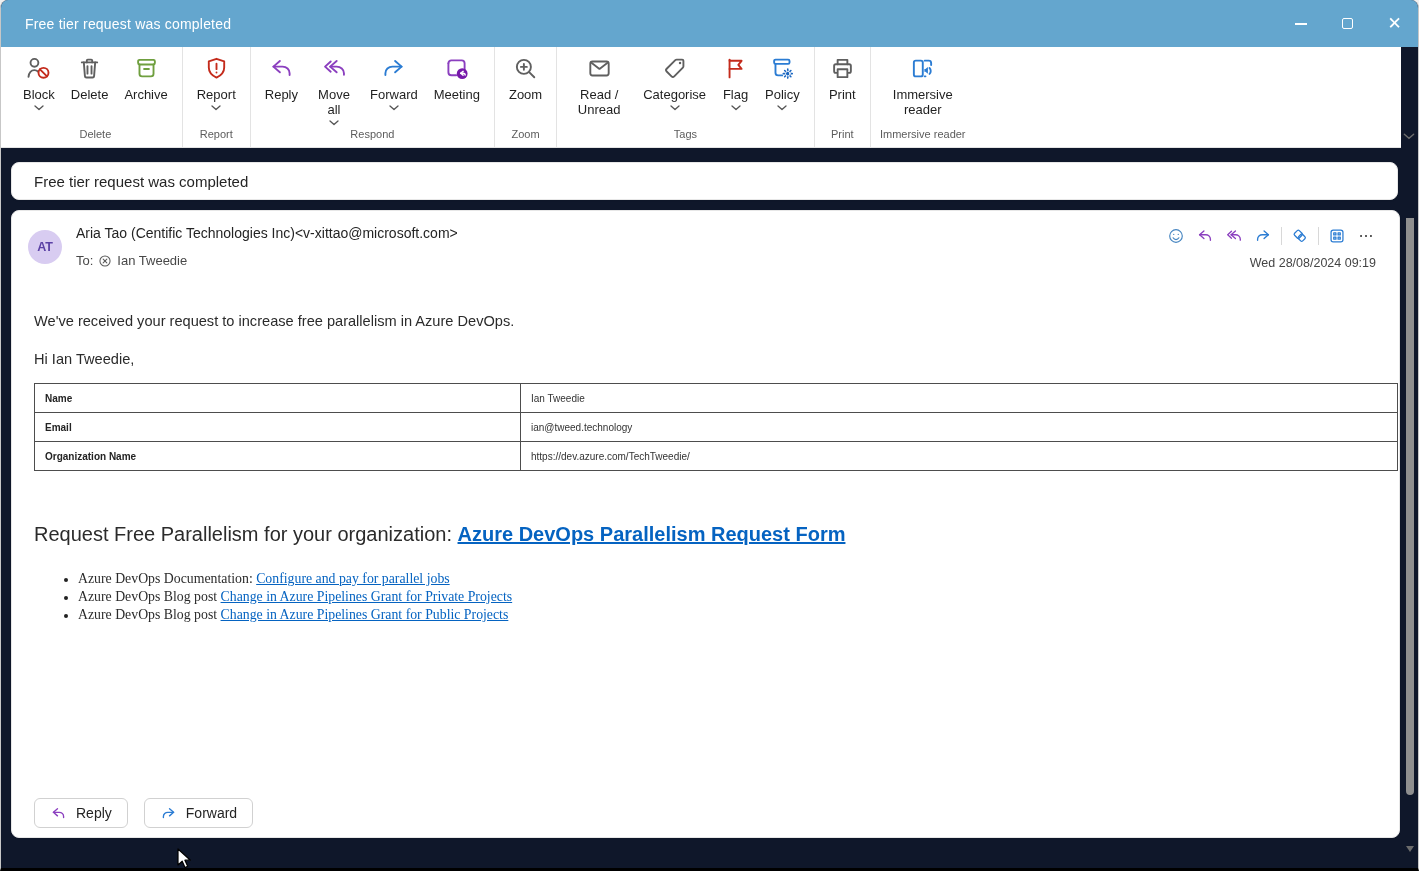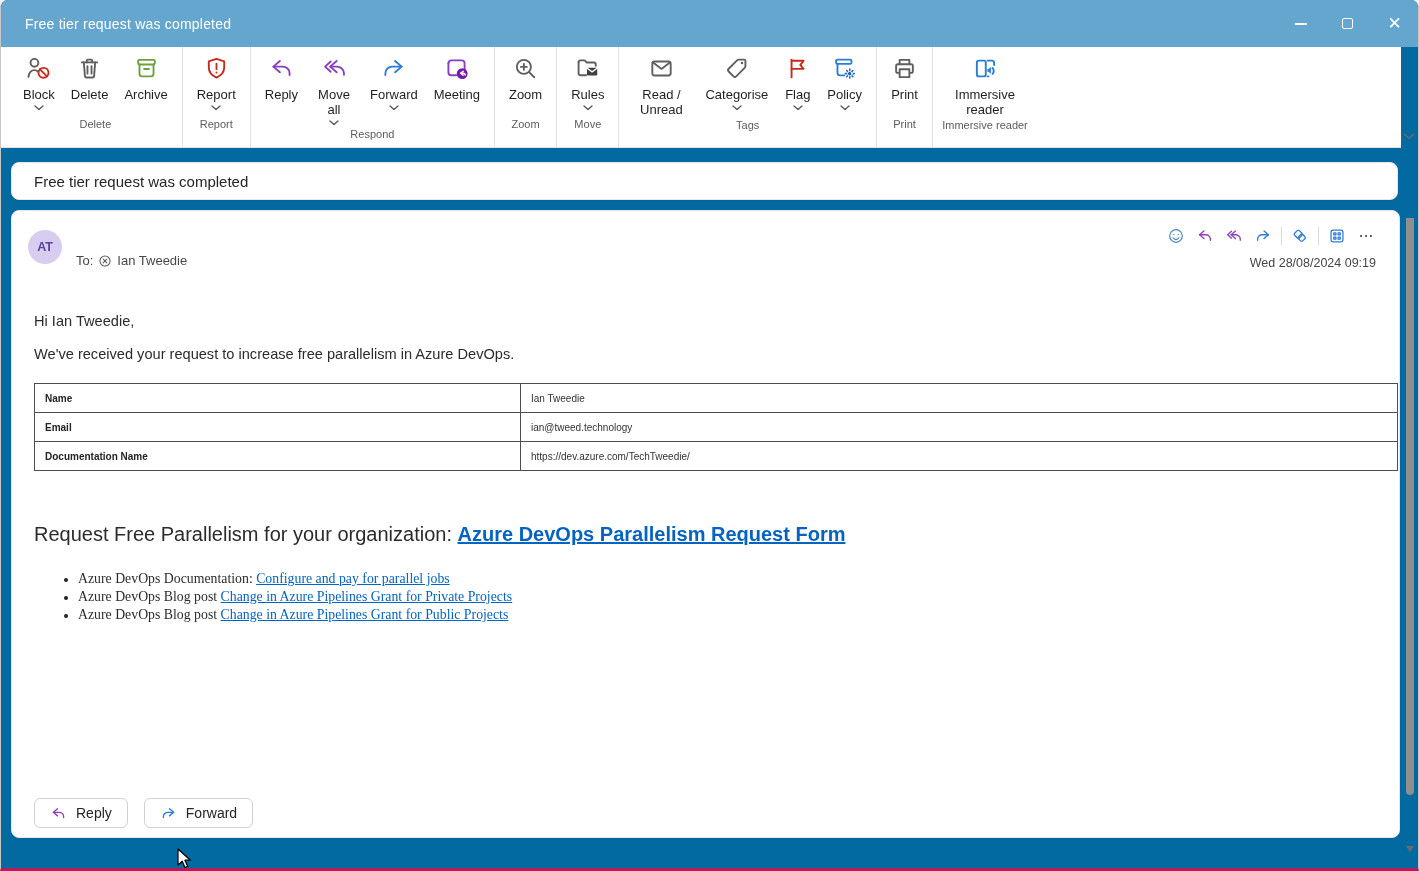--- a/index.html
+++ b/index.html
@@ -1,31 +1,31 @@
 <!DOCTYPE html>
 <html><head>
 <meta charset="utf-8">
 <style>
   * { margin:0; padding:0; box-sizing:border-box; }
   html,body { width:1419px; height:871px; }
   body { font-family:"Liberation Sans", sans-serif; background:#f0f0f0; position:relative; overflow:hidden; }
-  #screen { position:absolute; inset:0; border-left:1px solid #c7c7c7; border-right:1px solid #c7c7c7; border-bottom:3px solid #be185d; border-radius:8px 8px 0 0; overflow:hidden; background:#0369a1; }
+  #screen { position:absolute; inset:0; border-left:1px solid #c7c7c7; border-right:1px solid #c7c7c7; border-bottom:3px solid #000000; border-radius:8px 8px 0 0; overflow:hidden; background:#0f172a; }
 
   
   .titlebar { position:absolute; left:0; top:0; width:100%; height:47px; background:#64a6ce; display:flex; align-items:center; }
   .titlebar-title { color:#ffffff; font-size:14px; padding-left:24px; letter-spacing:.2px; }
   .win-controls { position:absolute; right:0; top:0; height:47px; display:flex; }
   .win-btn { width:47px; height:47px; display:flex; align-items:center; justify-content:center; cursor:default; background:transparent; border:none; }
   .glyph-min { width:12px; height:2px; background:#ffffff; display:block; }
   .glyph-max { width:11px; height:11px; border:1.6px solid #ffffff; border-radius:2px; display:block; }
   .glyph-close { color:#ffffff; font-size:17px; line-height:1; }
 
   
   .ribbon { position:absolute; left:0; top:47px; right:17px; height:101px; background:#ffffff; border-bottom:1px solid #e4e4e4; display:flex; align-items:stretch; padding-left:8px; overflow:hidden; }
-  .rgroup { display:flex; flex-direction:column; border-right:1px solid #e3e3e3; padding:6px 6px 14px 6px; }
+  .rgroup { display:flex; flex-direction:column; border-right:1px solid #e3e3e3; padding:6px 6px 4px 6px; }
   .rgroup:last-child { border-right:none; }
   .rbtn-row { display:flex; flex:1; align-items:flex-start; }
   .rbtn { background:transparent; border:none; display:flex; flex-direction:column; align-items:center; padding:2px 8px 0 8px; cursor:pointer; font-family:inherit; }
   .rbtn svg.ric { width:27px; height:27px; flex:none; }
   .rlabel { font-size:13px; color:#1f1f1f; line-height:15px; margin-top:5px; text-align:center; white-space:normal; }
   .rlabel.w-narrow { width:40px; }
   .rlabel.w-read { width:56px; }
   .rlabel.w-imm { width:76px; }
   svg.chev { width:10px; height:6px; margin-top:3px; }
   svg.chev path { stroke:#555; stroke-width:1.3; fill:none; stroke-linecap:round; stroke-linejoin:round; }
@@ -211,37 +211,20 @@
             <circle cx="8.8" cy="8.8" r="5.2"></circle>
             <path d="M12.7 12.7l3.8 3.8"></path>
             <path d="M8.8 6.6v4.4M6.6 8.8h4.4"></path>
           </svg>
           <span class="rlabel">Zoom</span>
         </button>
       </div>
       <div class="rgroup-label">Zoom</div>
     </div>
 
-    <div class="rgroup">
-      <div class="rbtn-row">
-        <button class="rbtn">
-          <svg class="ric" viewBox="0 0 20 20" fill="none" stroke-linecap="round" stroke-linejoin="round">
-            <path d="M3.4 5.4c0-.8.6-1.4 1.4-1.4h3.1l1.6 1.6h5.2c.8 0 1.4.6 1.4 1.4v1" stroke="#5f5f5f" stroke-width="1.4"></path>
-            <path d="M3.4 5.4v8.2c0 .8.6 1.4 1.4 1.4h4.2" stroke="#5f5f5f" stroke-width="1.4"></path>
-            <rect x="9.6" y="9.4" width="7.6" height="5.8" rx="1" fill="#3f3f3f" stroke="none"></rect>
-            <path d="M10 10l3.4 2.5L16.8 10" stroke="#ffffff" stroke-width="1"></path>
-          </svg>
-          <span class="rlabel">Rules</span>
-          <svg class="chev" viewBox="0 0 10 6">
-              <path d="M1 1l4 3.6L9 1"></path>
-            </svg>
-        </button>
-      </div>
-      <div class="rgroup-label">Move</div>
-    </div>
 
     <div class="rgroup">
       <div class="rbtn-row">
         <button class="rbtn">
           <svg class="ric" viewBox="0 0 20 20" fill="none" stroke="#5f5f5f" stroke-width="1.4" stroke-linecap="round" stroke-linejoin="round">
             <rect x="3.2" y="4.8" width="13.6" height="10.4" rx="1.6"></rect>
             <path d="M3.8 5.6l6.2 4.7 6.2-4.7"></path>
           </svg>
           <span class="rlabel w-read">Read / Unread</span>
         </button>
@@ -320,20 +303,21 @@
   </button>
 
   <div class="subject-card">
     <span class="subject-text">Free tier request was completed</span>
   </div>
 
   <div class="msg-card">
 
     <div class="avatar">AT</div>
 
+    <div class="sender-line">Aria Tao (Centific Technologies Inc)&lt;v-xittao@microsoft.com&gt;</div>
 
     <div class="to-line">
       <span>To:</span>
       <svg width="14" height="14" viewBox="0 0 16 16" fill="none" stroke="#5a5a5a" stroke-width="1.2" stroke-linecap="round">
         <circle cx="8" cy="8" r="5.8"></circle>
         <path d="M5.9 5.9l4.2 4.2M10.1 5.9l-4.2 4.2"></path>
       </svg>
       <span class="recipient">Ian Tweedie</span>
     </div>
 
@@ -387,35 +371,35 @@
           <circle cx="4.5" cy="10" r="1.2"></circle>
             <circle cx="10" cy="10" r="1.2"></circle>
             <circle cx="15.5" cy="10" r="1.2"></circle>
         </svg>
       </button>
     </div>
 
     <div class="msg-date">Wed 28/08/2024 09:19</div>
 
     <div class="msg-body">
+      <p class="p p-intro">We've received your request to increase free parallelism in Azure DevOps.</p>
       <p class="p p-greet">Hi Ian Tweedie,</p>
-      <p class="p p-intro">We've received your request to increase free parallelism in Azure DevOps.</p>
 
       <table class="req">
         <tbody>
           <tr>
             <td class="klabel">Name</td>
             <td>Ian Tweedie</td>
           </tr>
           <tr>
             <td class="klabel">Email</td>
             <td>ian@tweed.technology</td>
           </tr>
           <tr>
-            <td class="klabel">Documentation Name</td>
+            <td class="klabel">Organization Name</td>
             <td>https://dev.azure.com/TechTweedie/</td>
           </tr>
         </tbody>
       </table>
 
       <p class="request-line"><span>Request Free Parallelism for your organization: </span><a class="lnk lnk-bold">Azure DevOps Parallelism Request Form</a></p>
 
 
       <ul class="info-list">
         <li><span>Azure DevOps Documentation: </span><a class="lnk">Configure and pay for parallel jobs</a></li>

